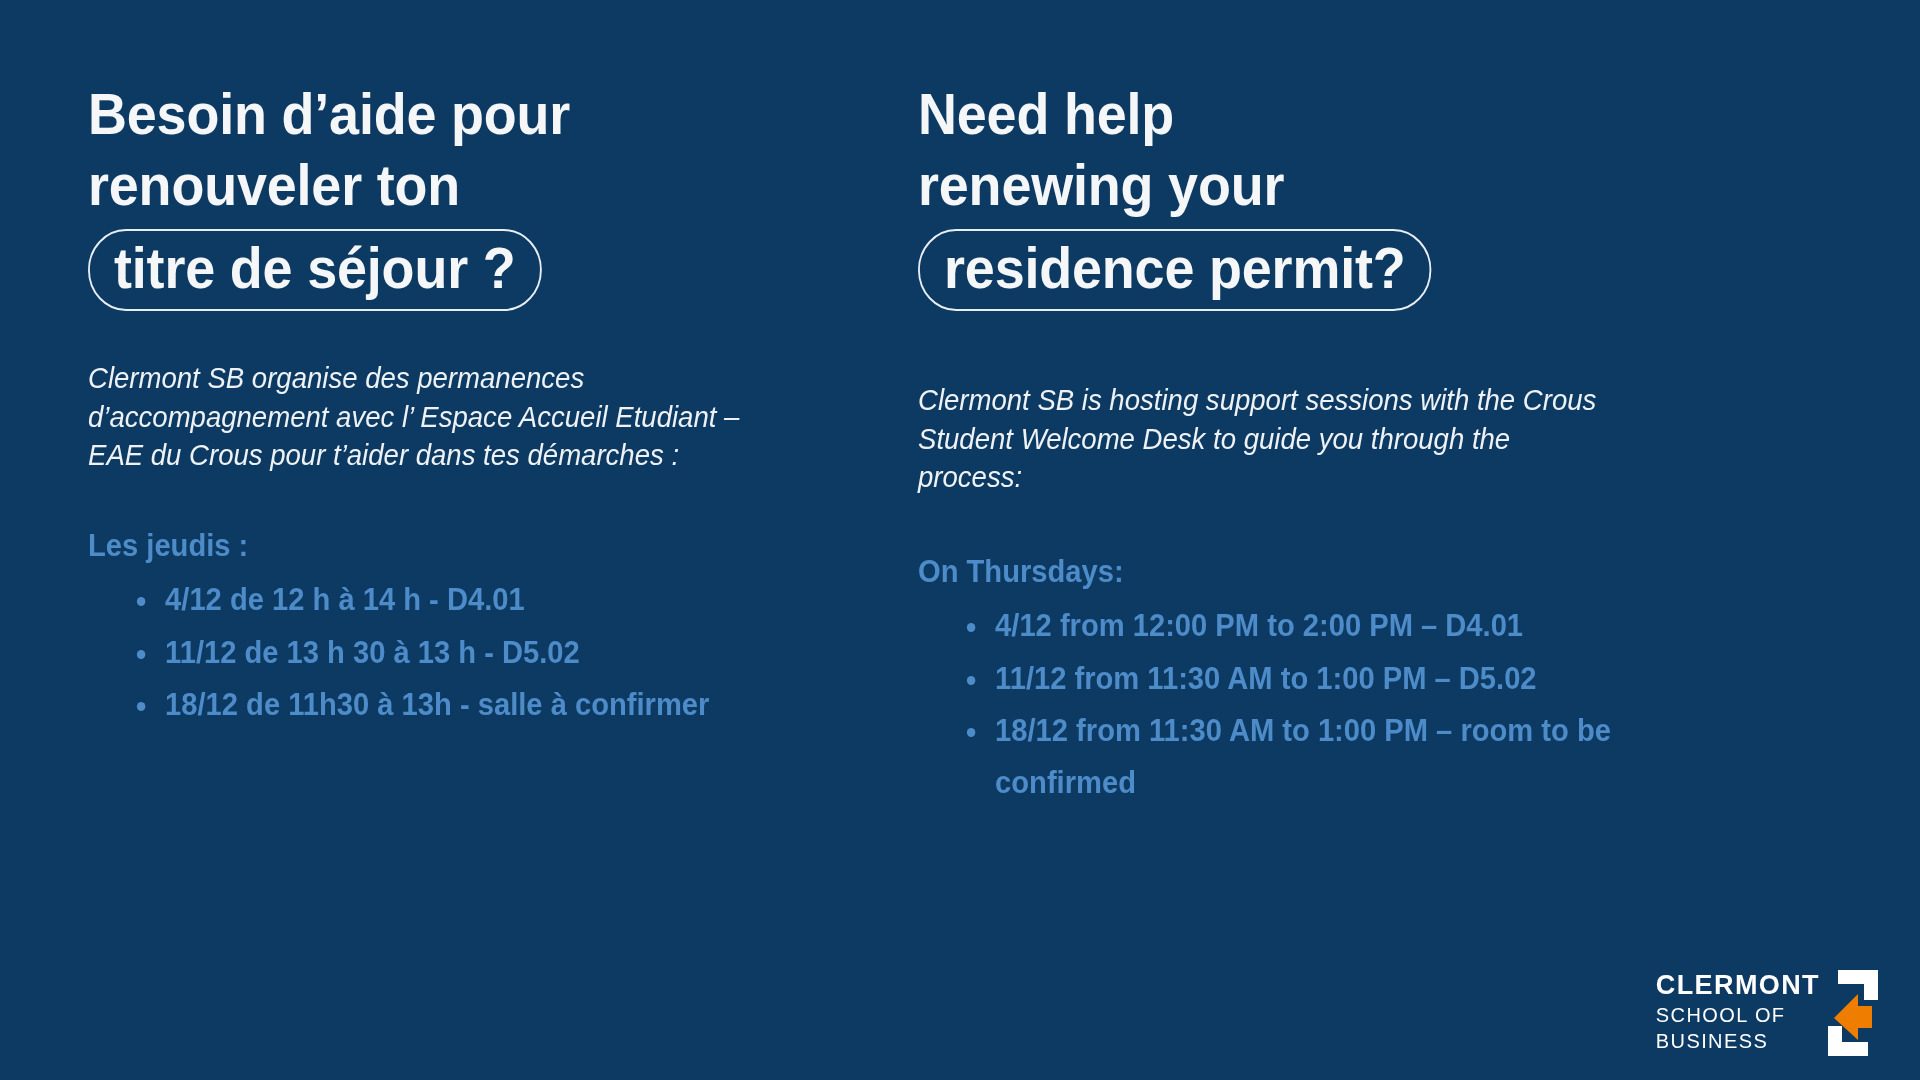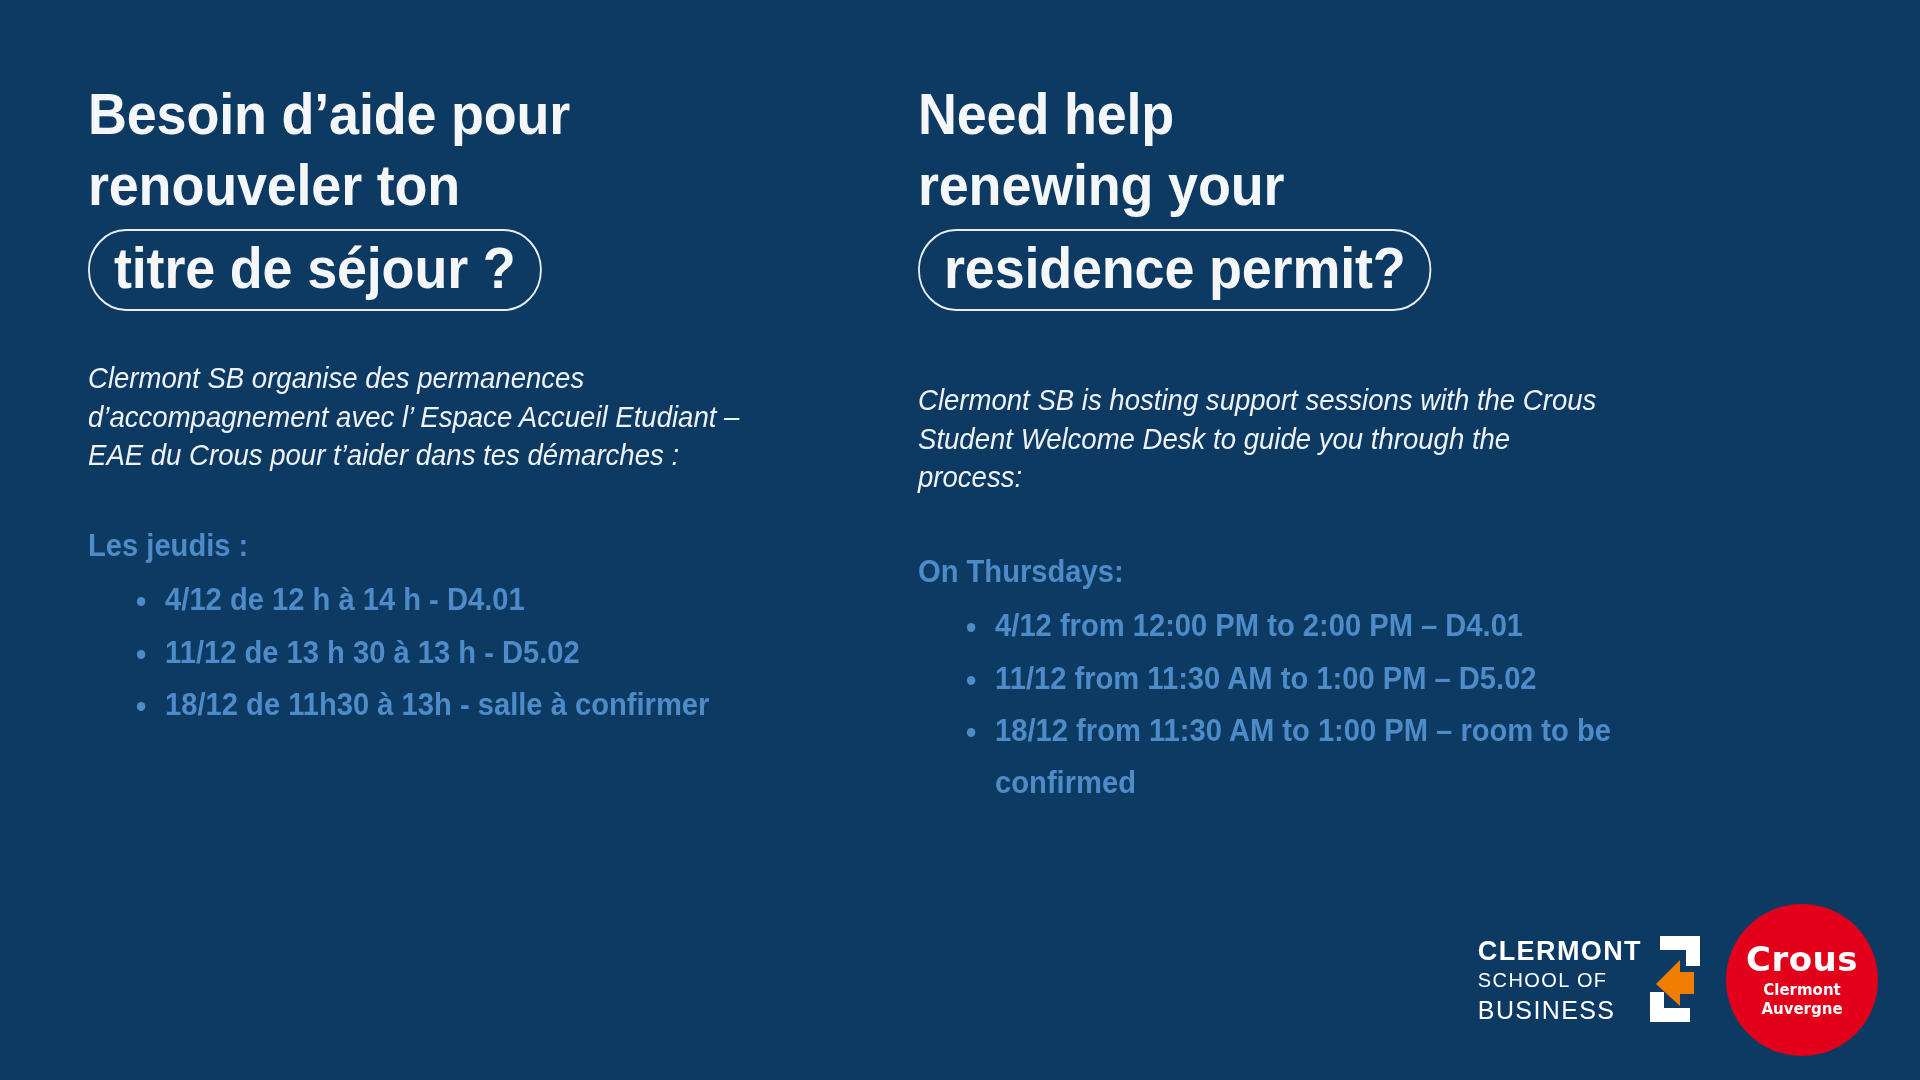--- a/index.html
+++ b/index.html
@@ -144,21 +144,21 @@
   .csb-words {
     display: flex;
     flex-direction: column;
     color: #ffffff;
     font-family: "Liberation Sans", sans-serif;
     letter-spacing: 1.4px;
     line-height: 1.29;
   }
   .csb-words .w1 { font-size: 27px; font-weight: bold; }
   .csb-words .w2 { font-size: 20px; font-weight: normal; }
-  .csb-words .w3 { font-size: 25px; font-weight: normal; }
+  .csb-words .w3 { font-size: 20px; font-weight: normal; }
   .csb-mark {
     width: 50px;
     height: 86px;
     flex: 0 0 auto;
     margin-top: 2px;
   }
   .crous-logo {
     width: 152px;
     height: 152px;
     border-radius: 50%;
@@ -246,23 +246,16 @@
         <span class="w2">SCHOOL OF</span>
         <span class="w3">BUSINESS</span>
       </div>
       <svg class="csb-mark" viewBox="0 0 50 86">
         <polygon points="10,0 50,0 50,30 36,30 36,14 10,14" fill="#ffffff"></polygon>
         <polygon points="0,56 14,56 14,72 40,72 40,86 0,86" fill="#ffffff"></polygon>
         <polygon points="6,48 30,24 30,36 44,36 44,58 30,58 30,70" fill="#ef7d00"></polygon>
       </svg>
     </div>
 
-    <div class="crous-logo">
-      <span class="crous-name">Crous</span>
-      <span class="crous-sub">
-        <span>Clermont</span><br>
-        <span>Auvergne</span>
-      </span>
-    </div>
 
   </div>
 
 </div>
 
 </body></html>

